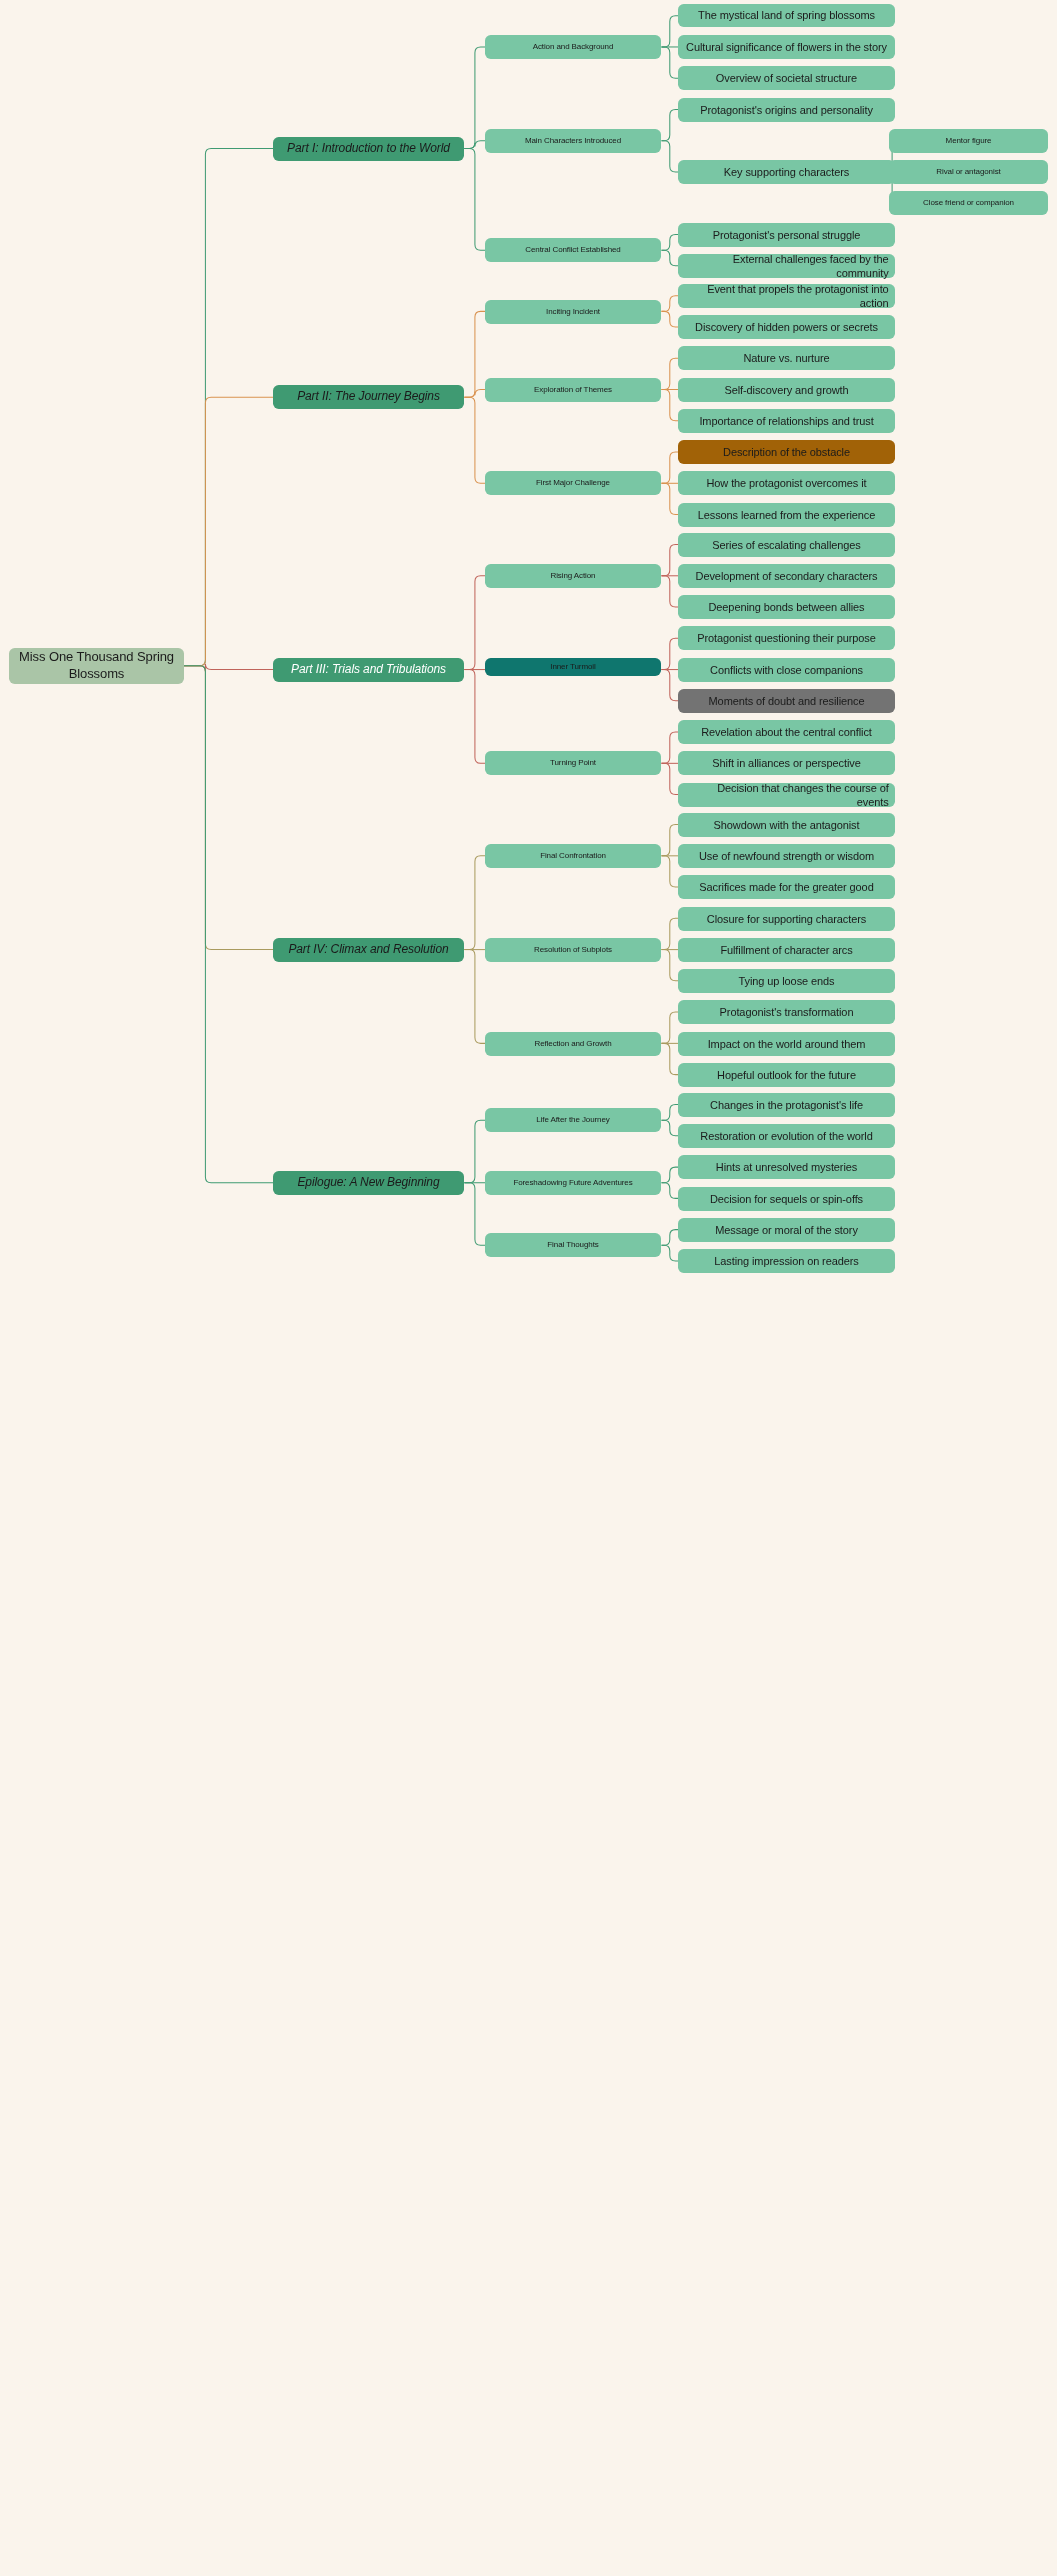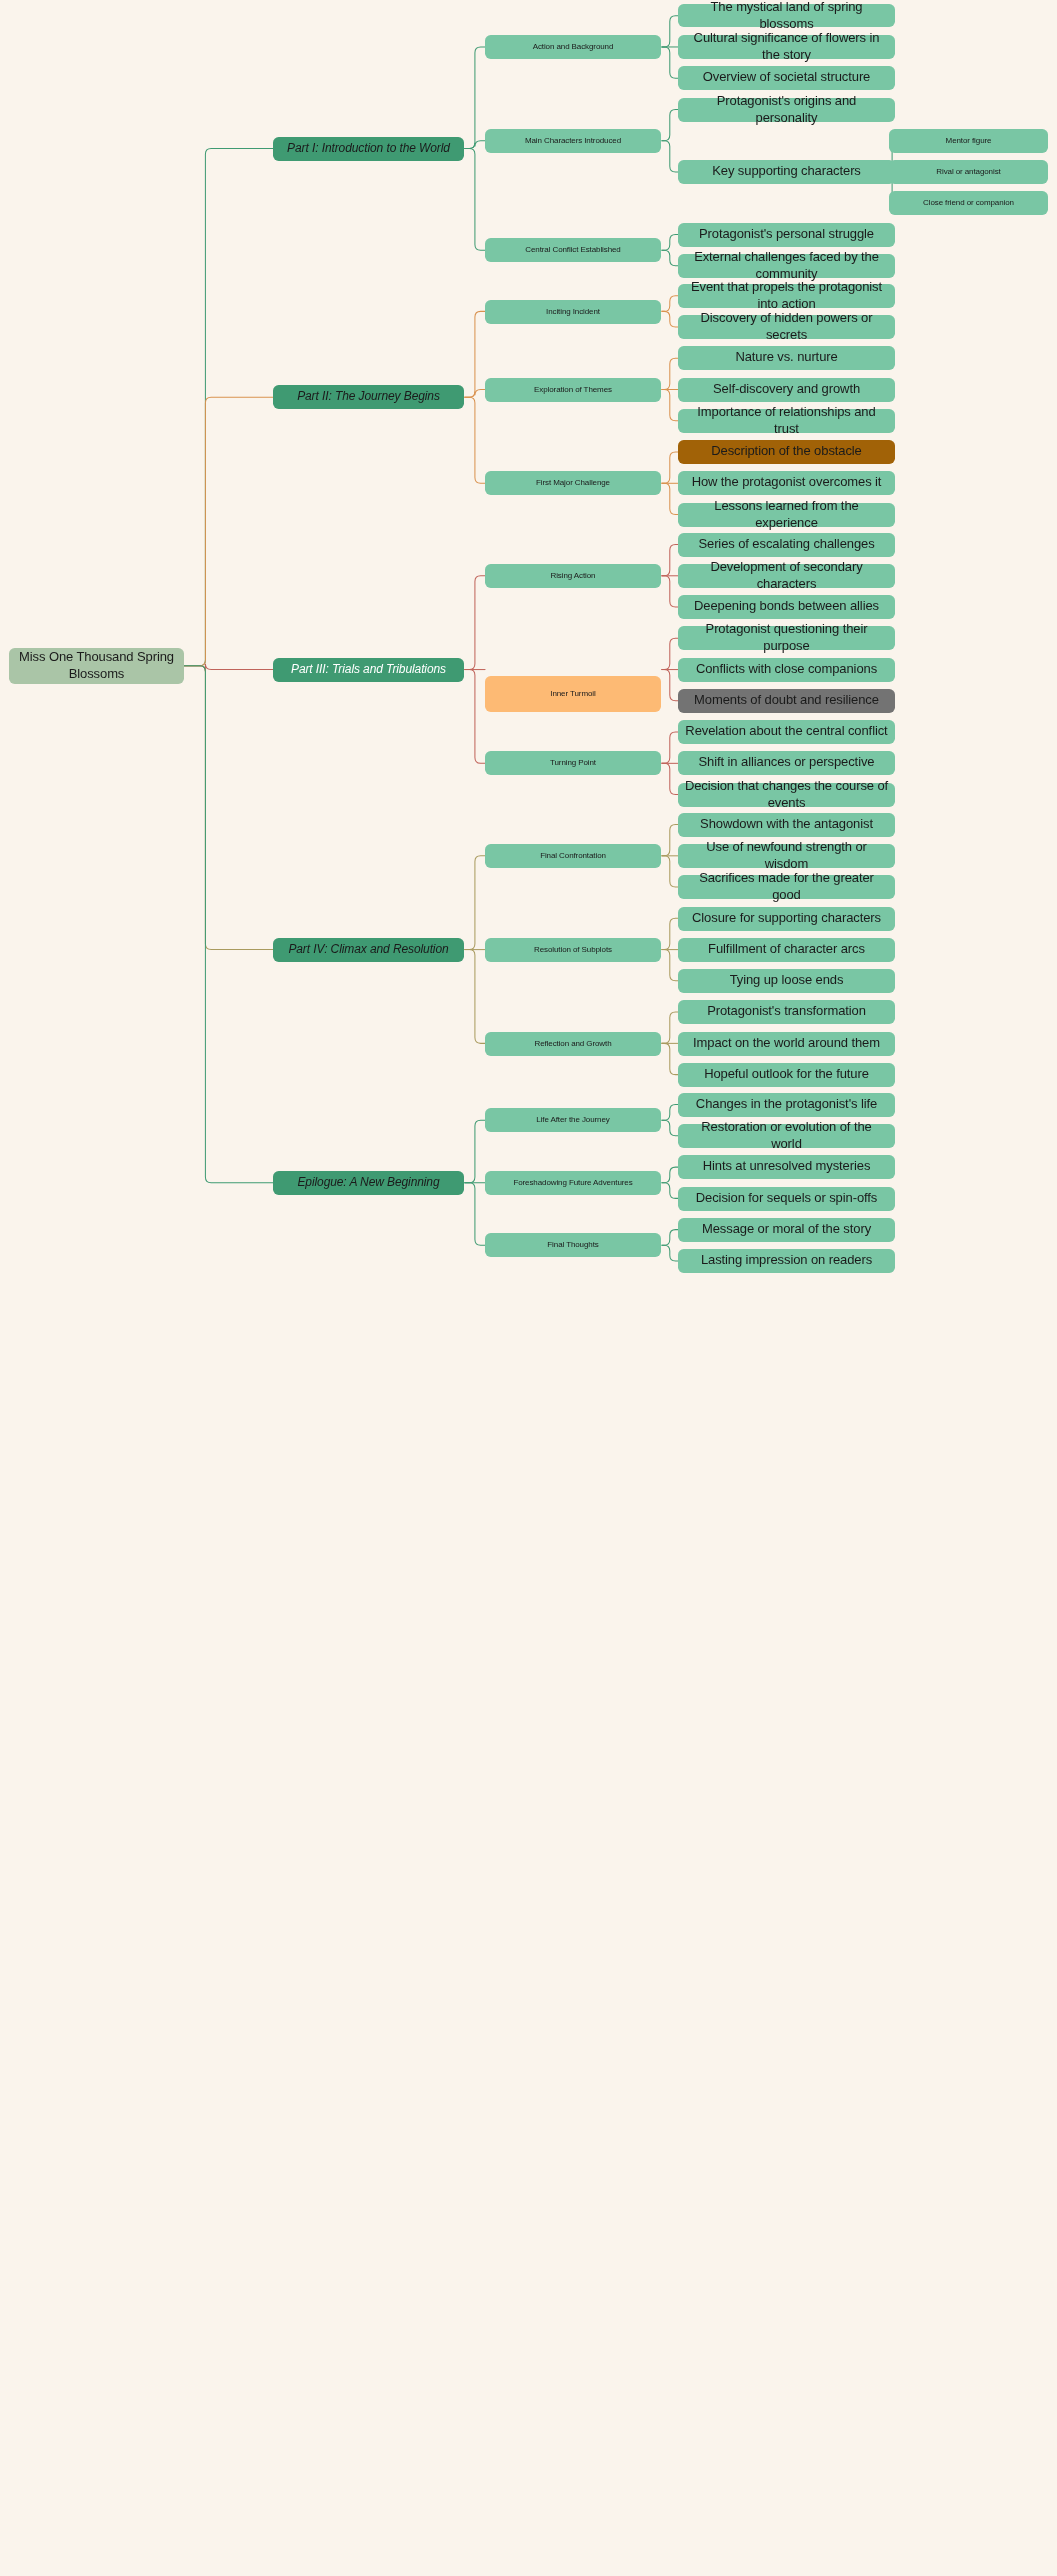--- a/index.html
+++ b/index.html
@@ -18,21 +18,21 @@
     text-align:center;
     border-radius:5.7px;
     padding:3.8px 6.4px;
     line-height:1.30;
     color:#1b1b1b;
     letter-spacing:-0.1px;
   }
   .lvl0{font-size:13px;}
   .lvl1{font-size:12px;font-style:italic;}
   .lvl2{font-size:8px;}
-  .lvl3{font-size:13px;}
+  .lvl3{font-size:11px;text-align:right;}
   .lvl4{font-size:8px;}
   .white-text{color:#ffffff;}
 </style>
 </head>
 <body>
 
 <div id="canvas">
   <svg id="wires" viewBox="0 0 1657 4038" width="1057" height="2576">
       <path d="M 288 1043.375 L 313 1043.375 Q 322 1043.375 322 1034.375 L 322 241.75 Q 322 232.75 331 232.75 L 428 232.75" fill="none" stroke="#3f9a72" stroke-width="1.6"></path>
       <path d="M 728 232.75 L 735.5 232.75 Q 744.5 232.75 744.5 223.75 L 744.5 82.5 Q 744.5 73.5 753.5 73.5 L 761 73.5" fill="none" stroke="#3f9a72" stroke-width="1.6"></path>
@@ -186,21 +186,21 @@
     </div>
     <div class="node lvl3" style="left: 678px; width: 217px; height: 23.6px; top: 533px; background: rgb(121, 198, 164);">
       <span>Series of escalating challenges</span>
     </div>
     <div class="node lvl3" style="left: 678px; width: 217px; height: 23.6px; top: 564px; background: rgb(121, 198, 164);">
       <span>Development of secondary characters</span>
     </div>
     <div class="node lvl3" style="left: 678px; width: 217px; height: 23.6px; top: 595px; background: rgb(121, 198, 164);">
       <span>Deepening bonds between allies</span>
     </div>
-    <div class="node lvl2" style="left: 485px; width: 176px; height: 36px; top: 658px; background: #fdba74; margin-top: 18px;">
+    <div class="node lvl2" style="left: 485px; width: 176px; height: 18px; top: 658px; background: #0f766e;">
       <span>Inner Turmoil</span>
     </div>
     <div class="node lvl3" style="left: 678px; width: 217px; height: 23.6px; top: 626px; background: rgb(121, 198, 164);">
       <span>Protagonist questioning their purpose</span>
     </div>
     <div class="node lvl3" style="left: 678px; width: 217px; height: 23.6px; top: 658px; background: rgb(121, 198, 164);">
       <span>Conflicts with close companions</span>
     </div>
     <div class="node lvl3" style="left: 678px; width: 217px; height: 23.6px; top: 689px; background: #737373;">
       <span>Moments of doubt and resilience</span>

